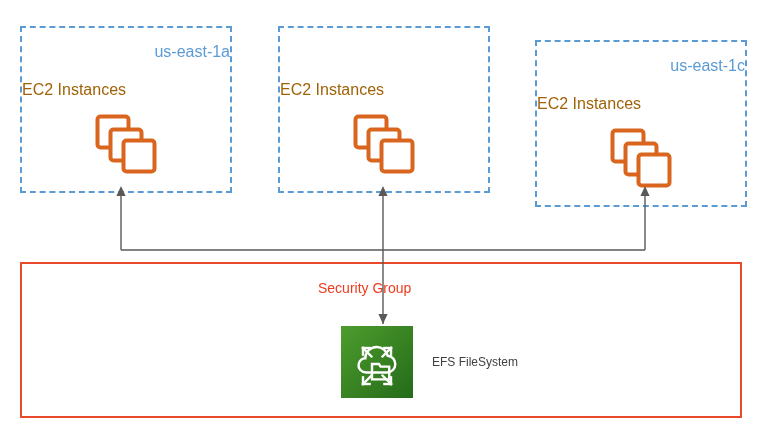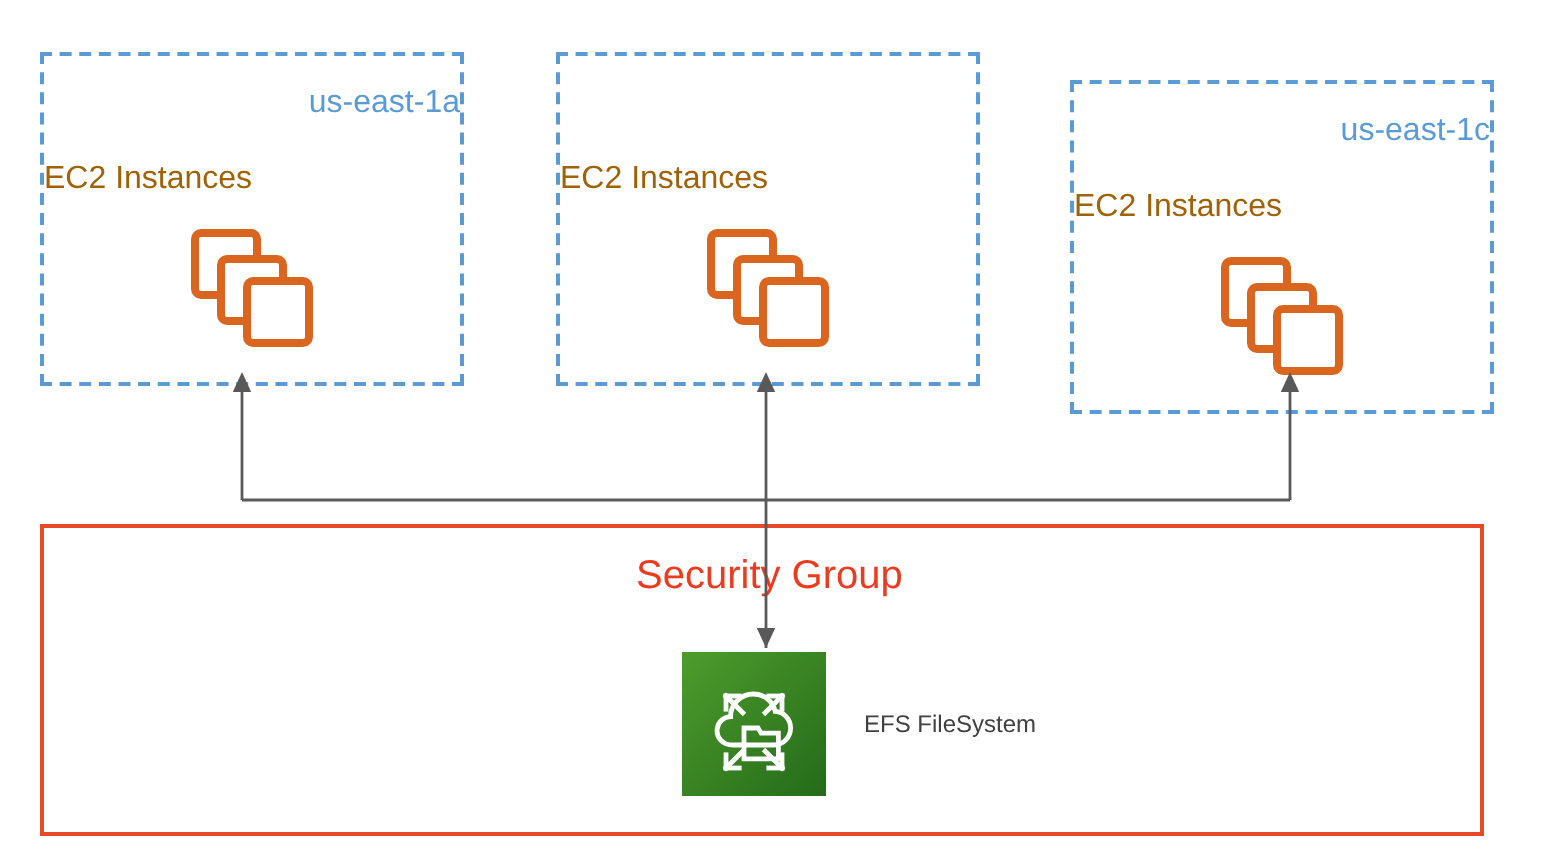--- a/index.html
+++ b/index.html
@@ -64,21 +64,21 @@
   .sg-box {
     position: absolute;
     border: 2px solid #E8492B;
     box-sizing: border-box;
     background: transparent;
   }
   .sg-label {
     position: absolute;
     text-align: center;
     color: #ED3B1F;
-    font-size: 20px;
+    font-size: 14px;
     line-height: 20px;
     white-space: nowrap;
   }
 
   
   .efs-icon {
     position: absolute;
   }
   .efs-label {
     position: absolute;

